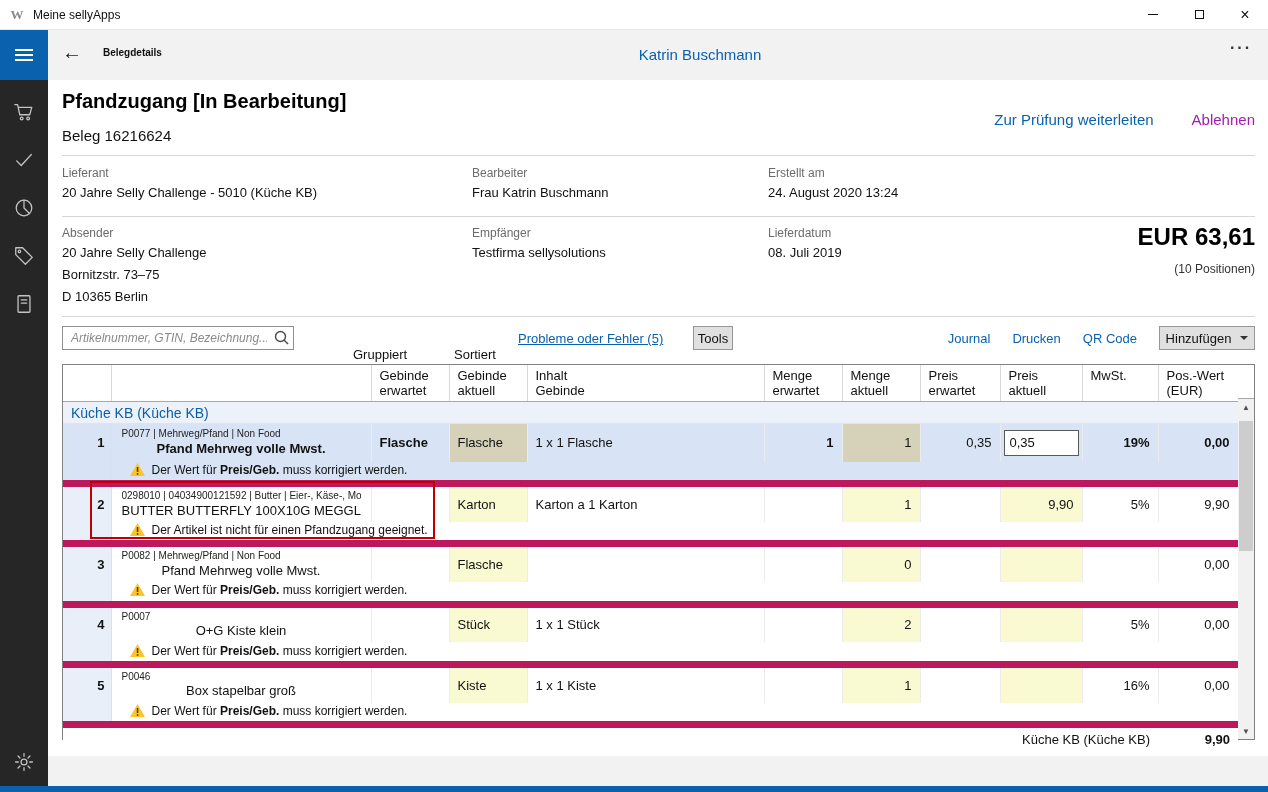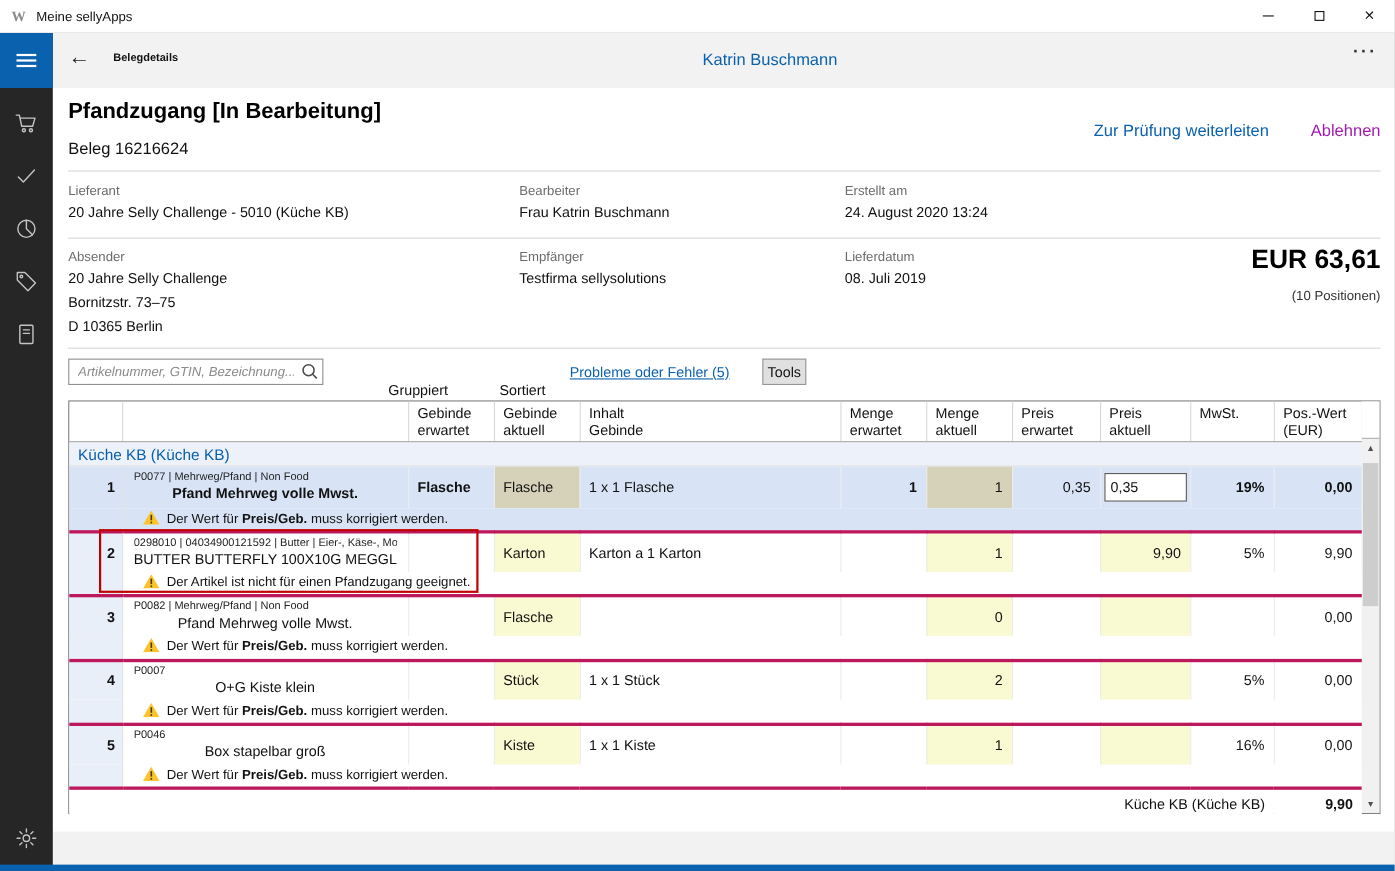--- a/index.html
+++ b/index.html
@@ -73,21 +73,21 @@
   .c-desc { padding:3px 10px; line-height:1.25; }
   .meta { font-size:10px; color:#222; white-space:nowrap; overflow:hidden; }
   .aname { font-size:13px; color:#111; white-space:nowrap; overflow:hidden;text-align:center; }
   .bold { font-weight:700; }
   .num-r { text-align:right; }
   td.tan { background:#d6d2b9; }
   td.yel { background:#fafad2; }
   .row-sel td { background:#d8e4f6; }
   .row-sel td.c-num { background:#d8e4f6; }
   .row-sel td.tan { background:#d6d2b9; }
-  .r-warn td { height:22px; border-bottom:3px solid #be185d; vertical-align:middle; }
+  .r-warn td { height:22px; border-bottom:7px solid #be185d; vertical-align:middle; }
   .warn-cell { font-size:12px; color:#111; padding-left:18px; white-space:nowrap; overflow:hidden; }
   .warn-cell b { font-weight:700; }
   .warn-tri { display:inline-block; vertical-align:-2px; margin-right:7px; }
   td.input-cell { padding:0 3px; }
   .price-input { width:100%; height:26px; border:1px solid #5a5a5a; padding:0 5px; font-size:13px; font-family:inherit; background:#fff; color:#111; }
   .t-footer td { height:27px; border-top:1px solid #9a9a9a; font-size:13px; background:#fff; }
   .f-label { text-align:right; padding-right:8px; }
   .f-value { text-align:right; font-weight:700; padding-right:8px; }
   .sb-corner { position:absolute; top:0; left:1175px; width:16px; height:34px; border-bottom:1px solid #a8a8a8; background:#fff; }
   .vscroll { position:absolute; top:34px; left:1175px; width:16px; bottom:0; background:#f1f1f1; }
@@ -210,20 +210,29 @@
         <svg width="15" height="15" viewBox="0 0 15 15" fill="none" stroke="#4a4a4a" stroke-width="1.4">
             <circle cx="6.5" cy="6.5" r="5"></circle>
             <path d="M10.2 10.2L14 14"></path>
           </svg>
       </span>
     </div>
     <span class="tb-label lab-grp">Gruppiert</span>
     <span class="tb-label lab-srt">Sortiert</span>
     <span class="lab-prob">Probleme oder Fehler (5)</span>
     <button class="btn btn-tools">Tools</button>
+    <div class="right-cluster">
+      <span class="link-blue">Journal</span>
+      <span class="link-blue">Drucken</span>
+      <span class="link-blue">QR Code</span>
+      <button class="btn btn-add">
+        <span>Hinzufügen</span>
+        <span class="caret"></span>
+      </button>
+    </div>
 
     <div class="table-wrap">
       <table>
         <colgroup>
           <col style="width:48px">
             <col style="width:260px">
             <col style="width:78px">
             <col style="width:78px">
             <col style="width:237px">
             <col style="width:78px">

